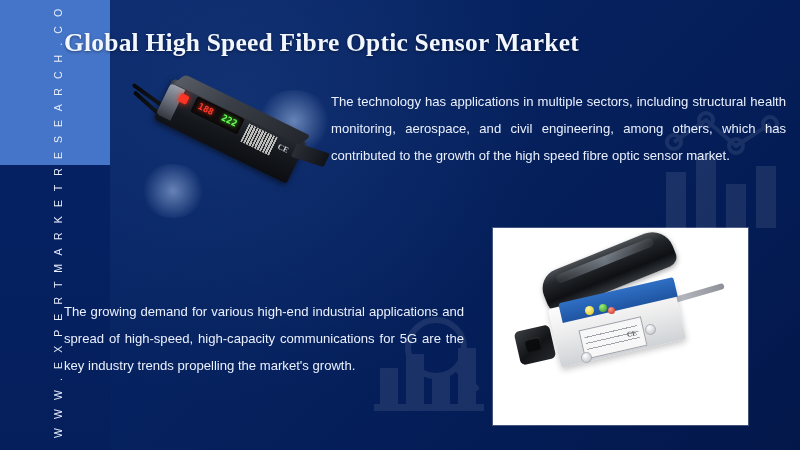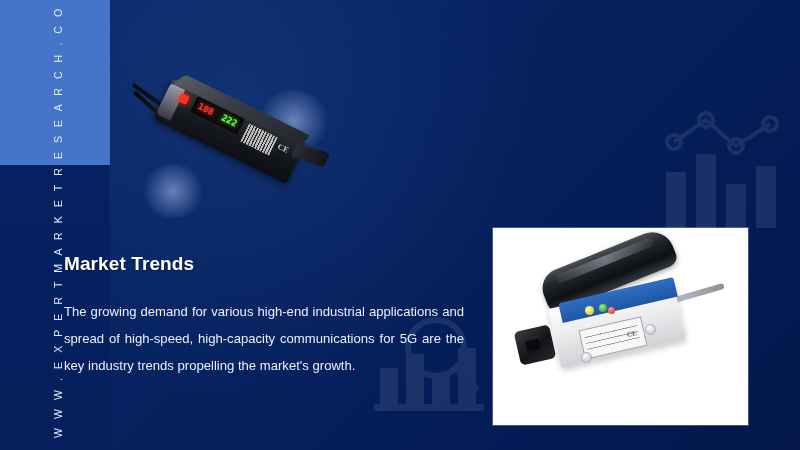--- a/index.html
+++ b/index.html
@@ -214,20 +214,21 @@
 </head>
 <body>
 
 <div id="poster">
 
   <div class="left-strip">
     <div class="left-accent"></div>
   </div>
   <div class="vert-url">W W W . E X P E R T M A R K E T R E S E A R C H . C O M</div>
 
+  <div class="title">Global High Speed Fibre Optic Sensor Market</div>
 
 
   <div class="wm wm-top">
     <svg width="130" height="118" viewBox="0 0 130 118" xmlns="http://www.w3.org/2000/svg">
       <g fill="#ffffff">
         <rect x="6" y="62" width="20" height="56"></rect>
         <rect x="36" y="44" width="20" height="74"></rect>
         <rect x="66" y="74" width="20" height="44"></rect>
         <rect x="96" y="56" width="20" height="62"></rect>
       </g>
@@ -250,22 +251,22 @@
         <rect x="86" y="36" width="18" height="56"></rect>
         <rect x="2" y="92" width="110" height="7"></rect>
       </g>
       <g stroke="#ffffff" stroke-width="6" fill="none">
         <circle cx="64" cy="36" r="28"></circle>
         <path d="M84 56 L104 76" stroke-linecap="round"></path>
       </g>
     </svg>
   </div>
 
-
-  <div class="subhead">Market Trends</div>
+  <div class="para para-top">The technology has applications in multiple sectors, including structural health monitoring, aerospace, and civil engineering, among others, which has contributed to the growth of the high speed fibre optic sensor market.</div>
+
 
   <div class="para para-bot">The growing demand for various high-end industrial applications and spread of high-speed, high-capacity communications for 5G are the key industry trends propelling the market's growth.</div>
 
   <div class="prod-top">
     <div class="glow g1"></div>
     <div class="glow g2"></div>
     <div class="sensor-top">
       <div class="st-cable"></div>
       <div class="st-cable2"></div>
       <div class="st-body"></div>

